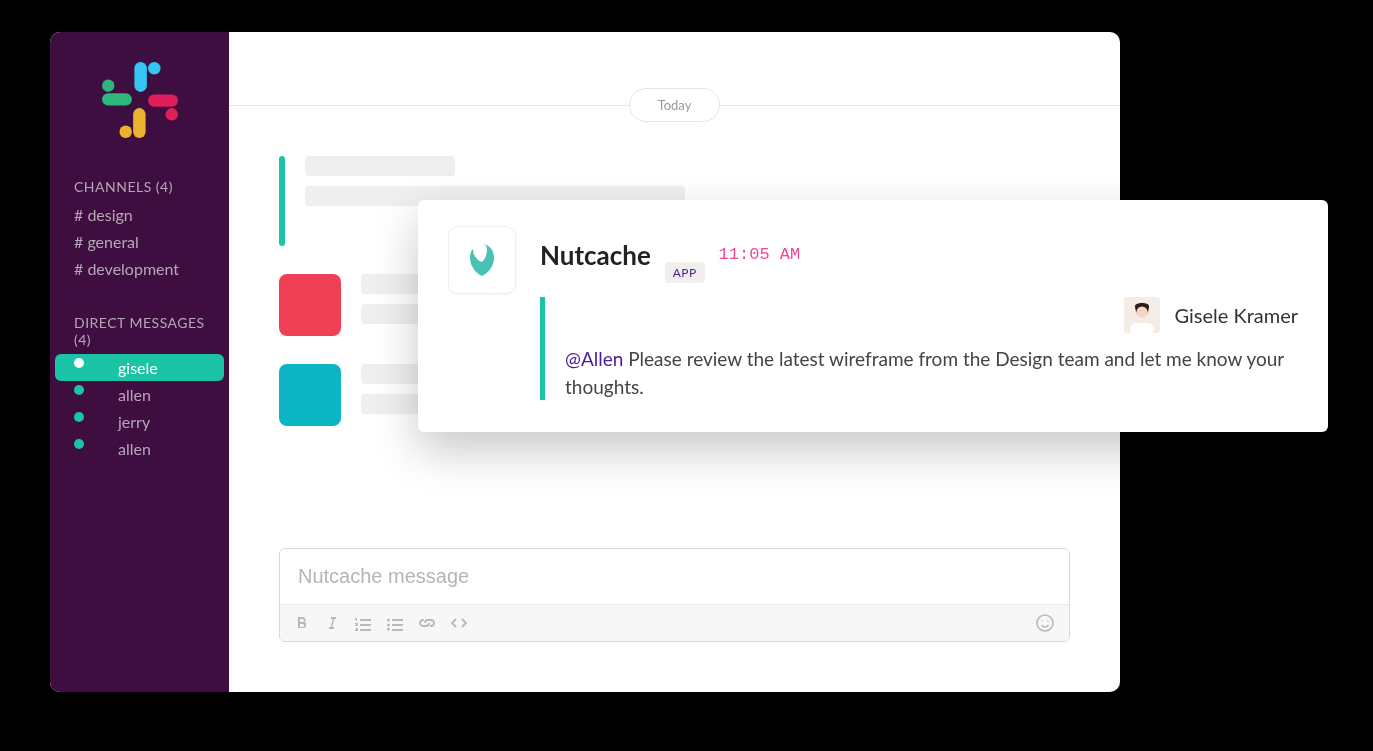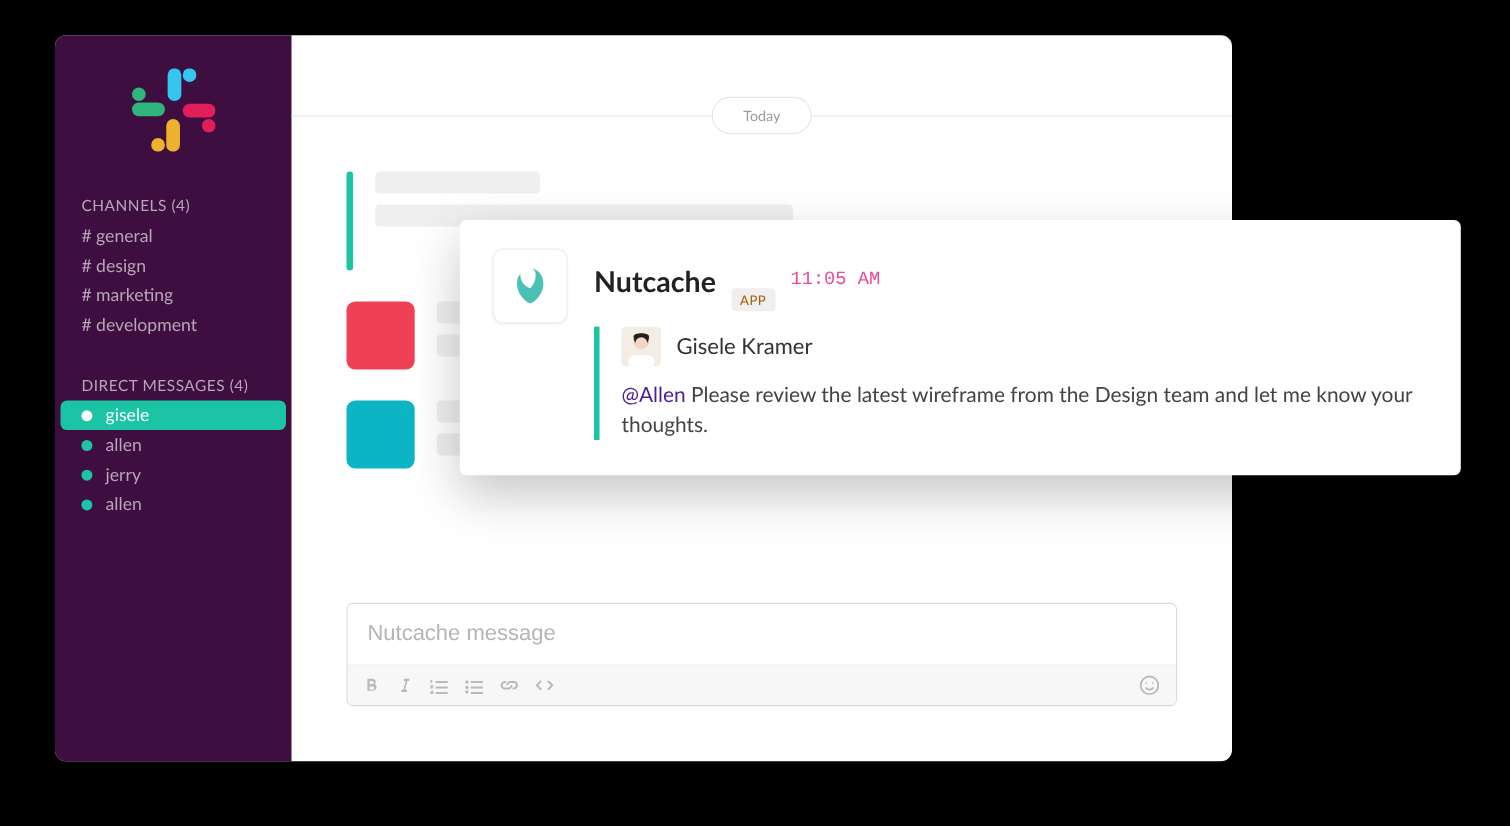--- a/index.html
+++ b/index.html
@@ -17,21 +17,21 @@
     width: 1070px;
     height: 660px;
     background: #fff;
     border-radius: 10px;
     box-shadow: 0 20px 40px rgba(0,0,0,0.4);
     display: flex;
     overflow: visible;
   }
   
   .sidebar {
-    width: 215px;
+    width: 179px;
     background: #3F0E40;
     border-top-left-radius: 10px;
     border-bottom-left-radius: 10px;
     color: #ccc;
     padding-top: 30px;
     flex-shrink: 0;
   }
   .logo {
     width: 76px;
     height: 76px;
@@ -47,21 +47,21 @@
   }
   .chan-list, .dm-list { list-style: none; }
   .channel-item, .dm-item {
     font-size: 16px;
     color: #b7a5b8;
     padding: 4px 24px;
     cursor: pointer;
   }
   .dm-item {
     display: flex;
-    align-items: center;
+    gap: 22px;
   }
   .dm-item.active {
     background: #1bc4a4;
     color: #ffffff;
     border-radius: 0;
     margin: 0 5px;
     border-radius: 6px;
     padding-left: 19px;
   }
   .presence {
@@ -188,32 +188,33 @@
     margin-right: 24px;
     box-shadow: 0 1px 2px rgba(0,0,0,0.05);
   }
   .popup-body { flex:1; }
   .popup-header {
     display:flex; align-items:center;
     margin-bottom: 14px;
   }
   .app-name { font-size: 26px; font-weight:700; color:#222; margin-right:14px; }
   .app-badge {
-    font-size:12px; color:#a16207; background:#f1eeee;
+    font-size:12px; color:#4c1d95; background:#f1eeee;
     padding:3px 8px; border-radius:4px;
     margin-right:14px; letter-spacing:0.4px;margin-top:36px;
   }
   .app-time { font-size:17px; color:#ec4899;font-family:Liberation Mono, monospace; }
   .popup-content {
     border-left: 5px solid #1bc4a4;
     padding-left: 20px;
   }
   .author-row {
     display:flex; align-items:center;
     margin-bottom:12px;
+    justify-content:flex-end;
   }
   .author-avatar {
     width:36px; height:36px; border-radius:4px;
     margin-right:14px; overflow:hidden; background:#eee;
     flex-shrink:0;
   }
   .author-name { font-size:20px; color:#333; }
   .msg-text { font-size:19px; color:#444; line-height:1.45; }
   .mention { color:#4c1d95; }
 </style>
@@ -233,23 +234,22 @@
           <rect x="28" y="102" width="20" height="20" rx="10" fill="#ECB22E"></rect>
           <rect x="50" y="74" width="20" height="48" rx="10" fill="#ECB22E"></rect>
           <rect x="102" y="74" width="20" height="20" rx="10" fill="#E01E5A"></rect>
           <rect x="74" y="52" width="48" height="20" rx="10" fill="#E01E5A"></rect>
         </g>
       </svg>
     </div>
 
     <div class="section-title">CHANNELS (4)</div>
     <ul class="chan-list">
+      <li class="channel-item"># design</li>
       <li class="channel-item"># general</li>
-      <li class="channel-item"># design</li>
-      <li class="channel-item"># marketing</li>
       <li class="channel-item"># development</li>
     </ul>
 
     <div class="section-title" style="margin-top:22px">DIRECT MESSAGES (4)</div>
     <ul class="dm-list">
       <li class="dm-item active">
         <span class="presence"></span>
         <span>gisele</span>
       </li>
       <li class="dm-item">

